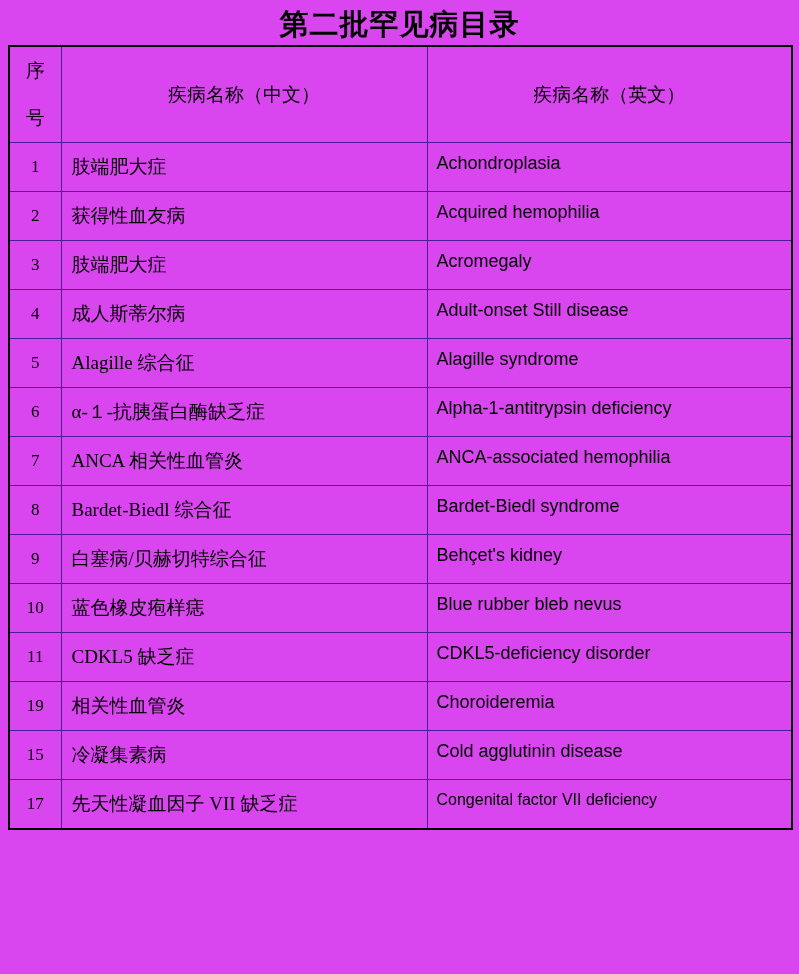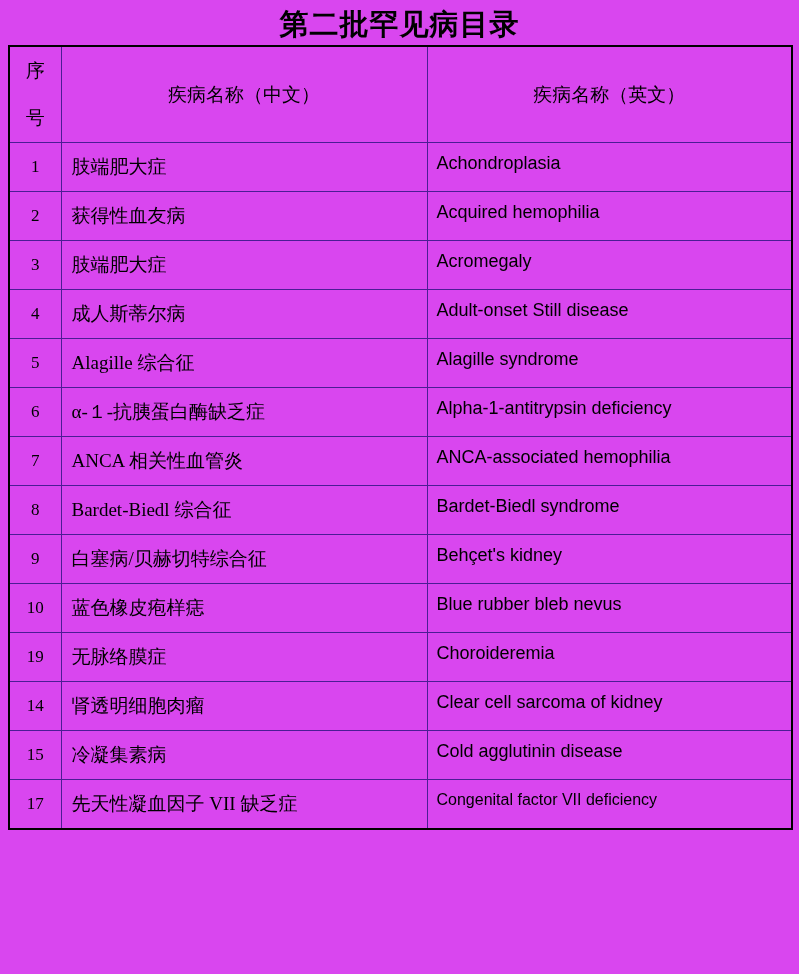--- a/index.html
+++ b/index.html
@@ -143,28 +143,28 @@
           <td class="cell-no">9</td>
           <td class="cell-zh">白塞病/贝赫切特综合征</td>
           <td class="cell-en">Behçet's kidney</td>
         </tr>
         <tr>
           <td class="cell-no">10</td>
           <td class="cell-zh">蓝色橡皮疱样痣</td>
           <td class="cell-en">Blue rubber bleb nevus</td>
         </tr>
         <tr>
-          <td class="cell-no">19</td>
-          <td class="cell-zh">无脉络膜症</td>
-          <td class="cell-en">Choroideremia</td>
+          <td class="cell-no">11</td>
+          <td class="cell-zh">CDKL5 缺乏症</td>
+          <td class="cell-en">CDKL5-deficiency disorder</td>
         </tr>
         <tr>
-          <td class="cell-no">14</td>
-          <td class="cell-zh">肾透明细胞肉瘤</td>
-          <td class="cell-en">Clear cell sarcoma of kidney</td>
+          <td class="cell-no">19</td>
+          <td class="cell-zh">相关性血管炎</td>
+          <td class="cell-en">Choroideremia</td>
         </tr>
         <tr>
           <td class="cell-no">15</td>
           <td class="cell-zh">冷凝集素病</td>
           <td class="cell-en">Cold agglutinin disease</td>
         </tr>
         <tr>
           <td class="cell-no">17</td>
           <td class="cell-zh">先天性凝血因子 VII 缺乏症</td>
           <td class="cell-en">Congenital factor VII deficiency</td>

